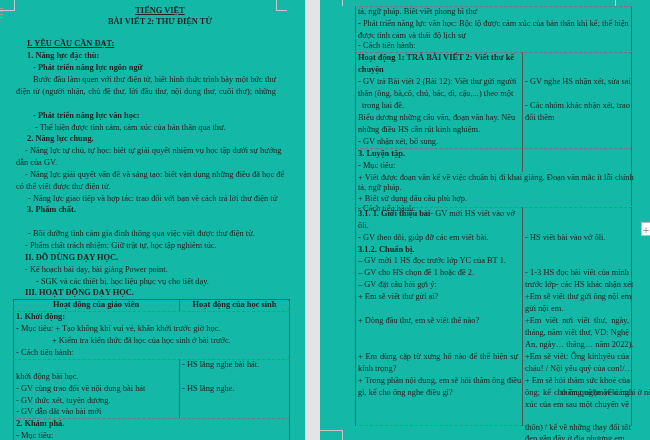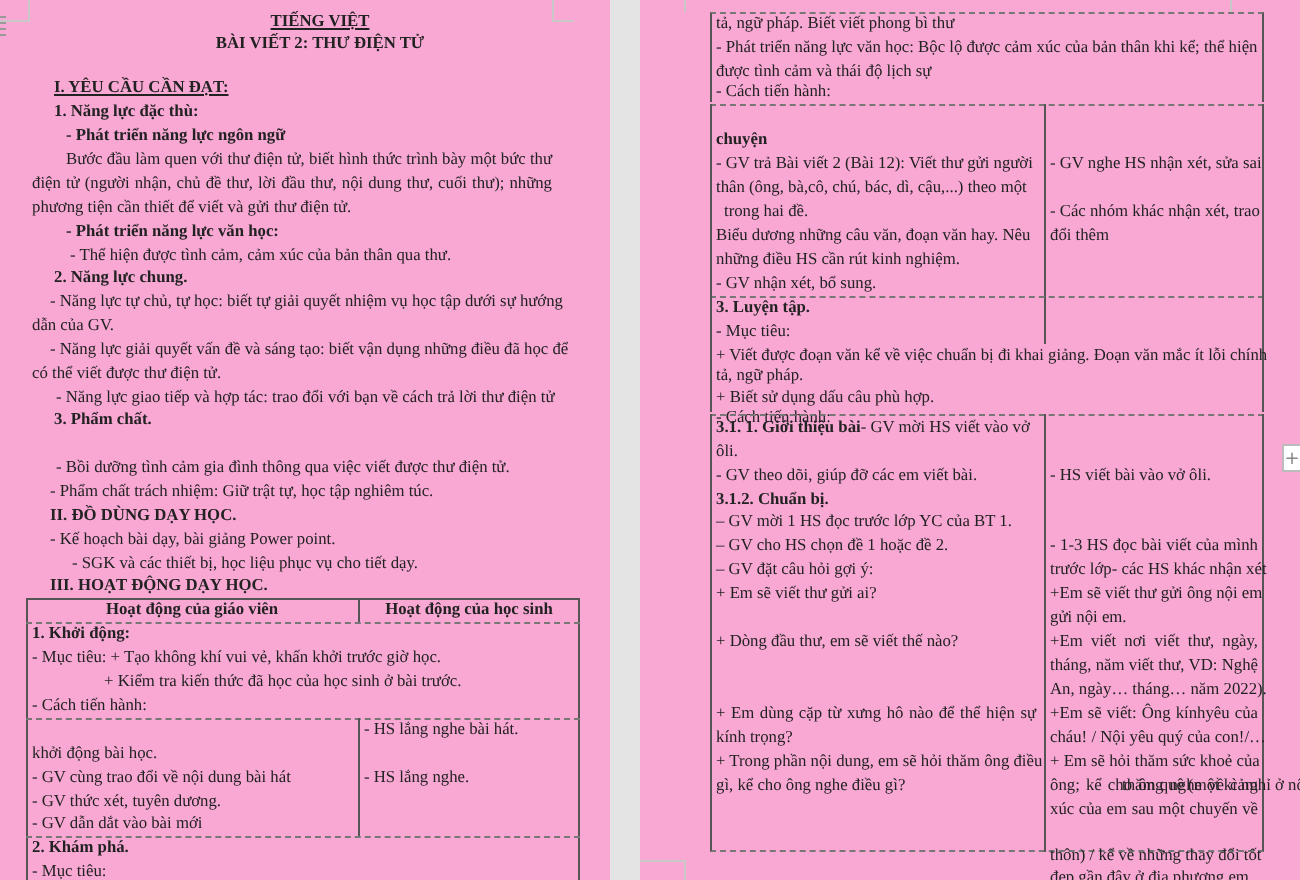--- a/index.html
+++ b/index.html
@@ -3,21 +3,21 @@
 <meta charset="utf-8">
 <style>
   html, body { margin:0; padding:0; }
   body {
     width:650px; height:440px; overflow:hidden; position:relative;
     background:#e6e6e6;
     font-family: "Liberation Serif", "DejaVu Serif", serif;
     color:#222;
   }
   .page {
-    position:absolute; top:0; height:440px; background:#f9a8d4; overflow:hidden;
+    position:absolute; top:0; height:440px; background:#14b8a6; overflow:hidden;
   }
   #page-left { left:0; width:305px; }
   #page-right { left:320px; width:330px; }
   .gutter { position:absolute; left:305px; top:0; width:15px; height:440px; background:#e4e4e4; }
   .crop { position:absolute; border-color:#c8c8c8; border-style:solid; border-width:0; width:10px; height:10px; }
   .t { position:absolute; font-size:8.4px; line-height:12px; white-space:nowrap; }
   .b { font-weight:bold; }
   .u { text-decoration:underline; }
   .center { text-align:center; }
   .just { text-align:justify; text-align-last:justify; }
@@ -38,21 +38,20 @@
   <div class="crop" style="left:276px;top:0;border-left-width:1px;border-bottom-width:1px;"></div>
 
   <div class="t b u center" style="left:0;width:320px;top:5px;">TIẾNG VIỆT</div>
   <div class="t b center" style="left:0;width:320px;top:16px;">BÀI VIẾT 2: THƯ ĐIỆN TỬ</div>
 
   <div class="t b u" style="left:27px;top:38px;">I. YÊU CẦU CẦN ĐẠT:</div>
   <div class="t b" style="left:27px;top:50px;">1. Năng lực đặc thù:</div>
   <div class="t b" style="left:33px;top:62px;">- Phát triển năng lực ngôn ngữ</div>
   <div class="t just" style="left:33px;width:243px;top:74px;">Bước đầu làm quen với thư điện tử, biết hình thức trình bày một bức thư</div>
   <div class="t just" style="left:16px;width:260px;top:86px;">điện tử (người nhận, chủ đề thư, lời đầu thư, nội dung thư, cuối thư); những</div>
-  <div class="t" style="left:16px;top:98px;">phương tiện cần thiết để viết và gửi thư điện tử.</div>
   <div class="t b" style="left:33px;top:110px;">- Phát triển năng lực văn học:</div>
   <div class="t" style="left:35px;top:122px;">- Thể hiện được tình cảm, cảm xúc của bản thân qua thư.</div>
   <div class="t b" style="left:27px;top:133px;">2. Năng lực chung.</div>
   <div class="t just" style="left:25px;width:251px;top:145px;">- Năng lực tự chủ, tự học: biết tự giải quyết nhiệm vụ học tập dưới sự hướng</div>
   <div class="t" style="left:16px;top:157px;">dẫn của GV.</div>
   <div class="t just" style="left:25px;width:251px;top:169px;">- Năng lực giải quyết vấn đề và sáng tạo: biết vận dụng những điều đã học để</div>
   <div class="t" style="left:16px;top:181px;">có thể viết được thư điện tử.</div>
   <div class="t" style="left:28px;top:193px;">- Năng lực giao tiếp và hợp tác: trao đổi với bạn về cách trả lời thư điện tử</div>
   <div class="t b" style="left:27px;top:204px;">3. Phẩm chất.</div>
   <div class="t" style="left:28px;top:228px;">- Bồi dưỡng tình cảm gia đình thông qua việc viết được thư điện tử.</div>
@@ -97,20 +96,21 @@
 
   <div class="tbl" style="left:35px;top:6px;width:277px;height:45px;border-top:1px dashed #777;border-bottom:none;"></div>
   <div class="t" style="left:38px;top:6px;">tả, ngữ pháp. Biết viết phong bì thư</div>
   <div class="t just" style="left:38px;width:270px;top:18px;">- Phát triển năng lực văn học: Bộc lộ được cảm xúc của bản thân khi kể; thể hiện</div>
   <div class="t" style="left:38px;top:30px;">được tình cảm và thái độ lịch sự</div>
   <div class="t" style="left:38px;top:40px;">- Cách tiến hành:</div>
   <div class="hd" style="left:35px;top:52px;width:277px;"></div>
 
   <div class="tbl" style="left:35px;top:52px;width:277px;height:120px;border-top:none;border-bottom:none;"></div>
   <div class="vl" style="left:202px;top:52px;height:120px;"></div>
+  <div class="t b" style="left:38px;top:52px;">Hoạt động 1: TRẢ BÀI VIẾT 2: Viết thư kể</div>
   <div class="t b" style="left:38px;top:64px;">chuyện</div>
   <div class="t" style="left:38px;top:76px;">- GV trả Bài viết 2 (Bài 12): Viết thư gửi người</div>
   <div class="t" style="left:38px;top:88px;">thân (ông, bà,cô, chú, bác, dì, cậu,...) theo một</div>
   <div class="t" style="left:42px;top:100px;">trong hai đề.</div>
   <div class="t" style="left:38px;top:112px;">Biểu dương những câu văn, đoạn văn hay. Nêu</div>
   <div class="t" style="left:38px;top:124px;">những điều HS cần rút kinh nghiệm.</div>
   <div class="t" style="left:38px;top:136px;">- GV nhận xét, bổ sung.</div>
   <div class="t" style="left:205px;top:76px;">- GV nghe HS  nhận xét, sửa sai</div>
   <div class="t" style="left:205px;top:100px;">- Các nhóm khác nhận xét, trao</div>
   <div class="t" style="left:205px;top:112px;">đổi thêm</div>

